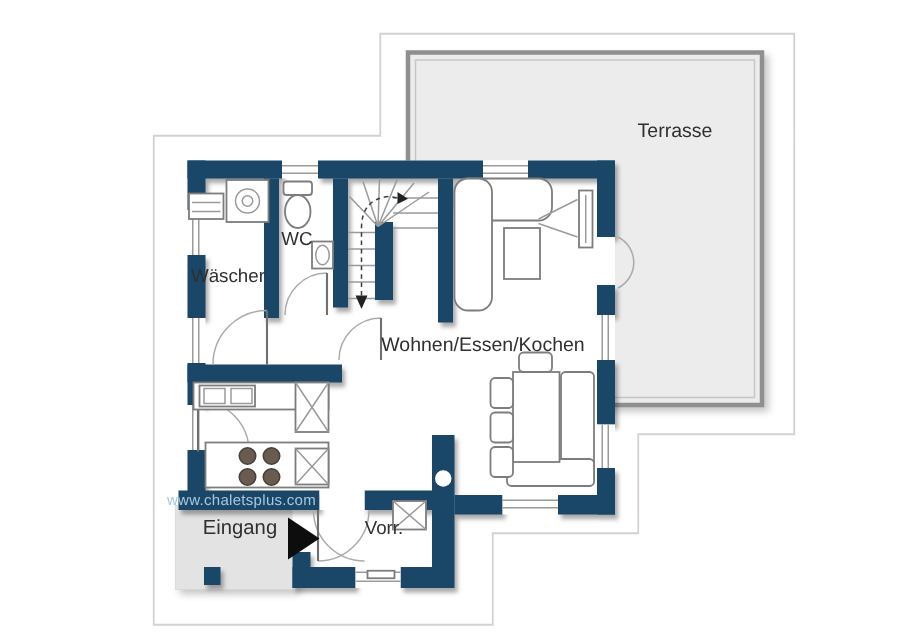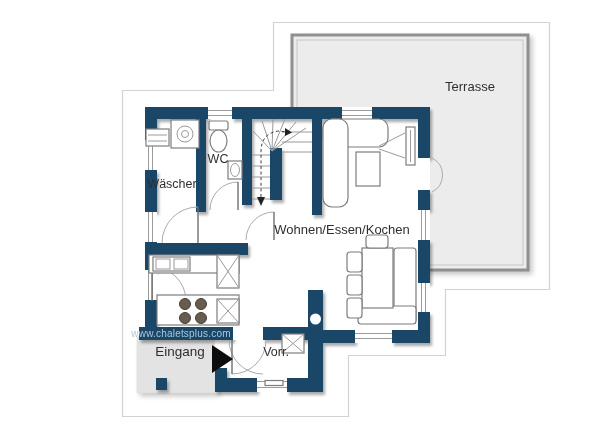--- a/index.html
+++ b/index.html
@@ -1,16 +1,16 @@
 <!DOCTYPE html>
 <html style="--wall: #1a4768; --terrace_fill: #ececec; --terrace_border: #8f8f8f; --porch_fill: #e3e3e3; --watermark_text: #a9c7df; --label_text: #2f2f2f; --outline: #d2d2d2;"><head>
 <meta charset="utf-8">
 <style>
   html,body{margin:0;padding:0;background:#ffffff;}
-  .stage{width:536px;height:425px;position:relative;background:#fff;overflow:hidden;margin-left:20px;}
+  .stage{width:536px;height:425px;position:relative;background:#fff;overflow:hidden;}
   svg{display:block;font-family:"Liberation Sans",sans-serif;}
   .outline{fill:none;stroke:var(--outline);stroke-width:1.2;}
   .terrace{fill:var(--terrace_fill);stroke:var(--terrace_border);stroke-width:3;}
   .terrace-inner{fill:none;stroke:#c6c6c6;stroke-width:1;}
   .porch{fill:var(--porch_fill);stroke:#d6d6d6;stroke-width:0.5;}
   .floor{fill:#ffffff;}
   .wall{fill:var(--wall);}
   .win{fill:#ffffff;}
   .sill{stroke:#9b9b9b;stroke-width:1;fill:none;}
   .furn{fill:#ffffff;stroke:#7d7d7d;stroke-width:1.2;}

